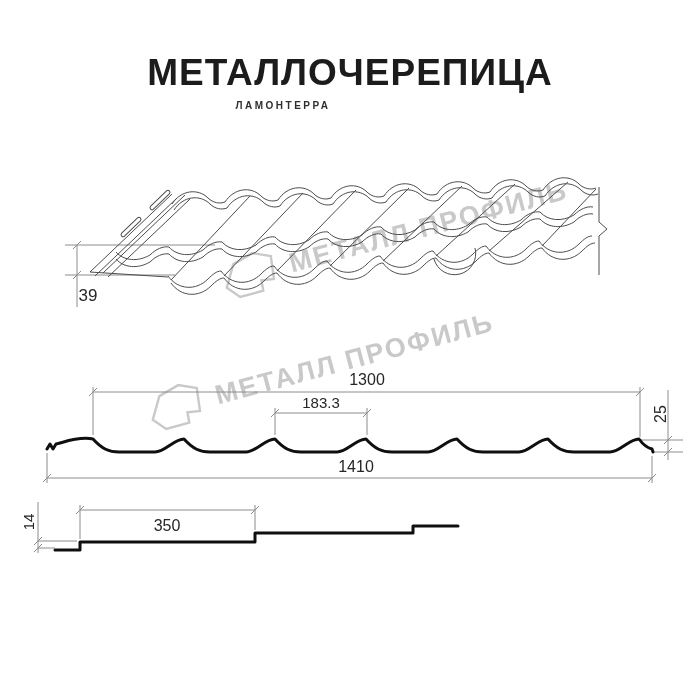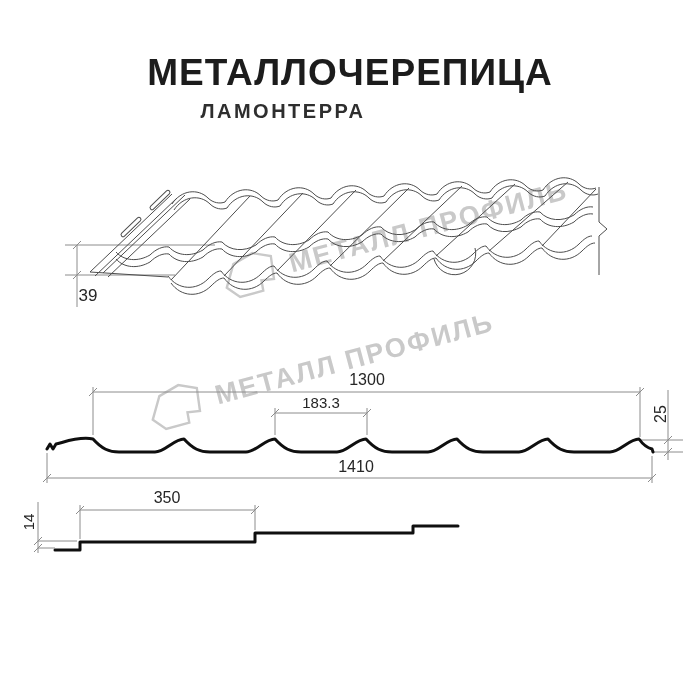--- a/index.html
+++ b/index.html
@@ -6,21 +6,21 @@
   .canvas{
     position:relative;width:700px;height:700px;background:#ffffff;overflow:hidden;
     font-family:"Liberation Sans","DejaVu Sans",sans-serif;
   }
   .title{
     position:absolute;left:0;top:52px;width:700px;text-align:center;
     font-size:37px;font-weight:800;letter-spacing:1px;color:#1c1c1c;
   }
   .subtitle{
     position:absolute;left:0;top:100px;width:566px;text-align:center;
-    font-size:20px;font-weight:600;letter-spacing:2.5px;color:#2e2e2e;
+    font-size:10px;font-weight:600;letter-spacing:2.5px;color:#2e2e2e;
   }
   .watermark{
     position:absolute;display:flex;align-items:center;gap:12px;
     transform:rotate(-15deg);transform-origin:0 50%;
     color:#c9c9c9;z-index:0;pointer-events:none;
   }
   .watermark .wm-text{
     font-size:27px;font-weight:bold;letter-spacing:2px;white-space:nowrap;
   }
   svg.drawing{position:absolute;z-index:1;}
@@ -153,16 +153,16 @@
         <path d="M23,63 H40"></path>
     </g>
     <path class="thick" d="M40,65 H65 V57 H240 V48 H398 V41 H443"></path>
   </svg>
 
   <span class="dim-label" style="left:88px;top:296px;font-size:17px;">39</span>
   <span class="dim-label" style="left:367px;top:380px;">1300</span>
   <span class="dim-label" style="left:321px;top:402px;font-size:15px;">183.3</span>
   <span class="dim-label vert" style="left:661px;top:414px;">25</span>
   <span class="dim-label" style="left:356px;top:467px;">1410</span>
-  <span class="dim-label" style="left:167px;top:498px;">350</span>
+  <span class="dim-label" style="left:167px;top:526px;">350</span>
   <span class="dim-label vert" style="left:28px;top:522px;font-size:15px;">14</span>
 
 </div>
 
 </body></html>

